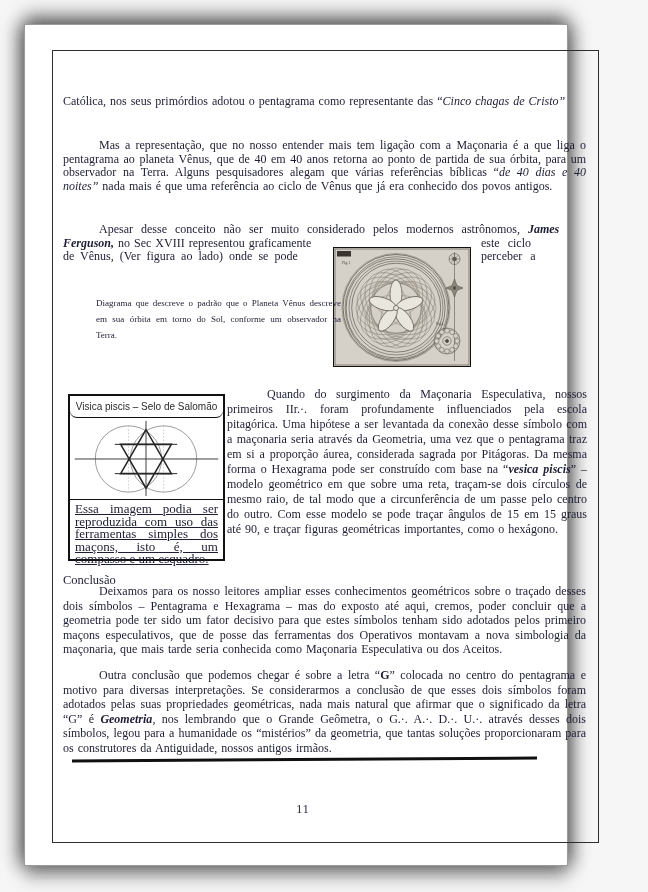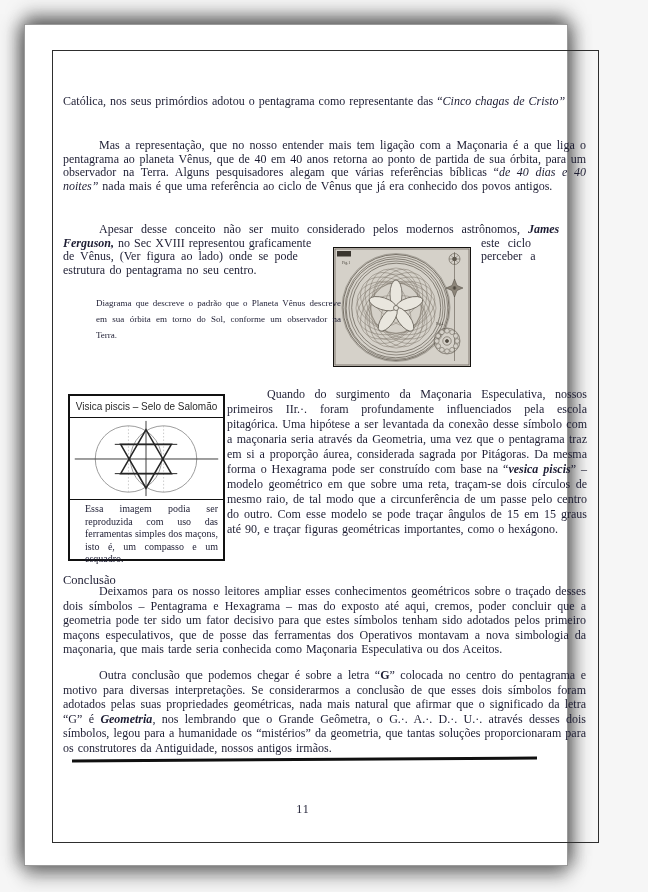--- a/index.html
+++ b/index.html
@@ -46,25 +46,26 @@
   .venus-fig svg{display:block;}
   .figcap{left:71px;top:270px;width:245px;font-size:9px;line-height:16px;word-spacing:1.5px;}
   .vesica-box{
     position:absolute;left:43px;top:369px;width:157px;height:167px;
     border:2px solid #111;box-sizing:border-box;background:#fff;
   }
   .vesica-title{
     height:21px;line-height:21px;text-align:center;
     font-family:"Liberation Sans", sans-serif;font-size:10px;color:#2a2a2a;
     border-bottom:1.5px solid #111;
+    border-radius:7px;
   }
   .vesica-art{height:81px;}
   .vesica-cap{
-    border-top:1.5px solid #111;padding:3px 5px 0 15px;
-    font-size:10px;line-height:12.6px;text-align:justify;color:#1d1d33;
+    border-top:1.5px solid #111;padding:3px 5px 0 5px;
+    font-size:13px;line-height:12.6px;text-align:justify;color:#1d1d33;text-decoration:underline;
   }
   .rightcol{left:202px;top:362px;width:360px;line-height:15px;text-indent:40px;}
   .h-conclusao{left:38px;top:549px;width:200px;font-weight:normal;font-size:12.5px;text-align:left;}
   .p4{left:38px;top:559px;width:523px;line-height:14.5px;}
   .p5{left:38px;top:643px;width:523px;line-height:14.5px;}
   .rule{
     position:absolute;left:47px;top:733px;width:465px;height:3px;
     background:#101010;transform:rotate(-0.35deg);
   }
   .pagenum{left:248px;top:778px;width:60px;text-align:center;font-size:12px;letter-spacing:1px;}
@@ -78,21 +79,20 @@
 
     <div class="txt p1"><span>Católica, nos seus primórdios adotou o pentagrama como representante das “</span><span class="i">Cinco chagas de Cristo”</span></div>
 
     <div class="txt p2 ind"><span>Mas a representação, que no nosso entender mais tem ligação com a Maçonaria é a que liga o pentagrama ao planeta Vênus, que de 40 em 40 anos retorna ao ponto de partida de sua órbita, para um observador na Terra.  Alguns pesquisadores alegam que várias referências bíblicas “</span><span class="i">de 40 dias e 40 noites”</span><span> nada mais é que uma referência ao ciclo de Vênus que já era conhecido dos povos antigos.</span></div>
 
     <div class="txt line p3l2"><span class="bi">Ferguson,</span><span> no Sec XVIII representou graficamente</span></div>
     <div class="txt line p3l1"><span>Apesar desse conceito não ser muito considerado pelos modernos astrônomos, </span><span class="bi">James</span></div>
     <div class="txt line frag1">este ciclo</div>
     <div class="txt line p3l3">de Vênus, (Ver figura ao lado) onde se pode</div>
     <div class="txt line frag2">perceber a</div>
-    <div class="txt line p3l4">estrutura do pentagrama no seu centro.</div>
 
     <div class="venus-fig">
       <svg width="136" height="118" viewBox="0 0 136 118">
         <rect x="0" y="0" width="136" height="118" fill="#d5d1c9"></rect>
         <rect x="1" y="1" width="134" height="116" fill="none" stroke="#6b655c" stroke-width="0.8"></rect>
         <rect x="3" y="3" width="14" height="5.5" fill="#3a362f"></rect>
         <text x="8" y="16" font-size="4" fill="#4a453d" font-family="Liberation Serif, serif">Fig.1</text>
         <g fill="none" stroke="#5f594f">
           <circle cx="62" cy="59.5" r="54" stroke-width="0.7" opacity="0.6"></circle>
           <circle cx="62" cy="59.5" r="53" stroke-width="0.8"></circle>

